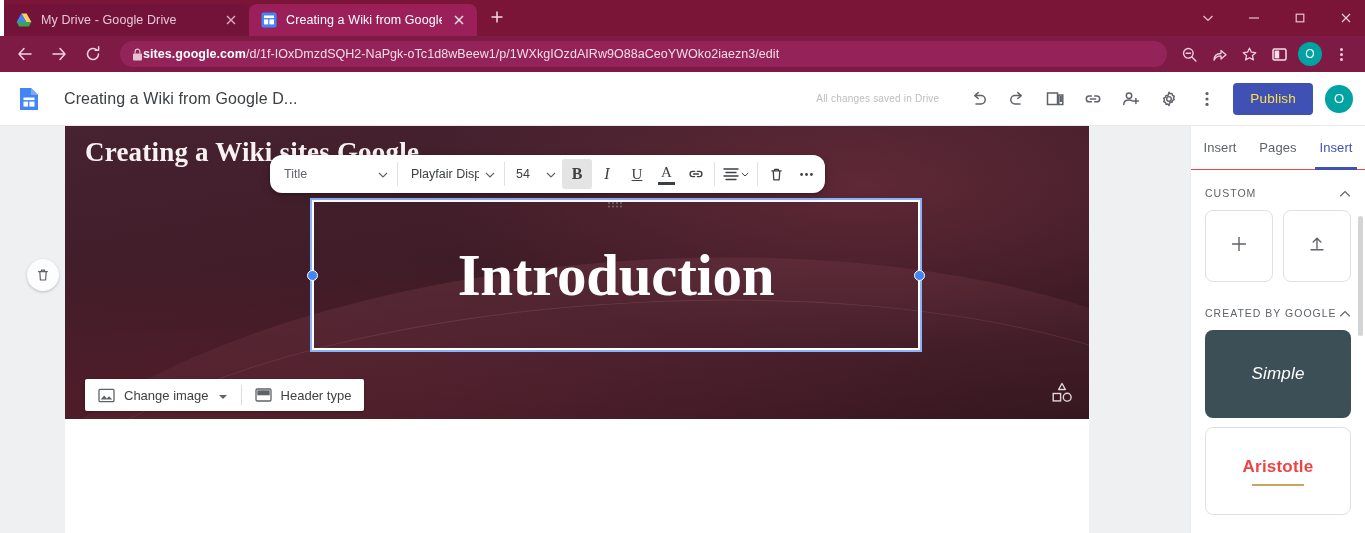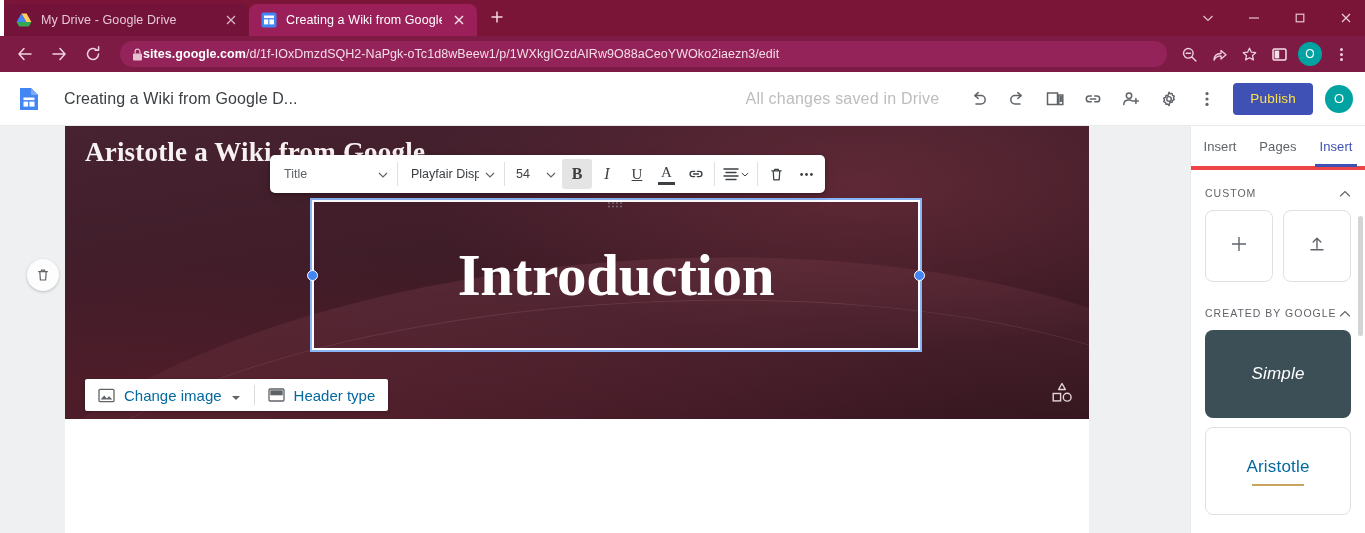--- a/index.html
+++ b/index.html
@@ -70,21 +70,21 @@
     position: absolute; top: 72px; left: 0; width: 1365px; height: 54px;
     background: #ffffff; display: flex; align-items: center;
     border-bottom: 1px solid #eaeaea;
   }
   .sh-logo { margin-left: 16px; width: 26px; height: 26px; display:block; }
   .sh-title {
     margin-left: 22px; font-size: 16px; color: #3c4043;
     letter-spacing: .1px; white-space: nowrap;
   }
   .sh-right { margin-left: auto; display: flex; align-items: center; padding-right: 12px; gap: 2px; }
-  .sh-saved { font-size: 16px; color: #bdbdbd; margin-right: 20px; letter-spacing: .2px; }
+  .sh-saved { font-size: 10px; color: #bdbdbd; margin-right: 20px; letter-spacing: .2px; }
   .shbtn { width: 36px; height: 36px; display:flex; align-items:center; justify-content:center; border-radius:50%; }
   .publish-btn {
     background: #3f51b5; color: #fde047; font-size: 13.5px; font-weight: 500;
     height: 32px; padding: 0 17px; border-radius: 4px; border: none;
     display: flex; align-items: center; margin: 0 10px 0 6px; letter-spacing: .2px;
   }
   .acct-avatar {
     width: 28px; height: 28px; border-radius: 50%; background: #00A3A1;
     color: #fff; font-size: 13px; display:flex; align-items:center; justify-content:center;
   }
@@ -143,21 +143,21 @@
   .handle.left { left: -7px; }
   .handle.right { right: -7px; }
   .drag-dots {
     position: absolute; top: -8px; left: 50%; margin-left: -10px;
     width: 20px; height: 7px; opacity: .55;
   }
 
   
   .text-toolbar {
     position: absolute; left: 205px; top: 29px; height: 38px;
-    background: #ffffff; border-radius: 5px;
+    background: #ffffff; border-radius: 12px;
     box-shadow: 0 1px 3px rgba(0,0,0,.28), 0 4px 10px rgba(0,0,0,.14);
     display: flex; align-items: center; padding: 0 4px; z-index: 40;
   }
   .tt-select {
     display: flex; align-items: center; height: 30px;
     font-size: 12.5px; color: #5f6368; padding: 0 6px 0 10px; gap: 6px;
   }
   .tt-select.style { width: 120px; justify-content: space-between; }
   .tt-select.font  { width: 100px; justify-content: space-between; }
   .tt-select.size  { width: 54px;  justify-content: space-between; padding-left: 8px; }
@@ -178,38 +178,38 @@
 
   
   .banner-toolbar {
     position: absolute; left: 20px; bottom: 8px; height: 32px;
     background: #ffffff; border-radius: 2px;
     box-shadow: 0 1px 3px rgba(0,0,0,.28);
     display: flex; align-items: center; z-index: 30;
   }
   .bt-item {
     display: flex; align-items: center; gap: 9px; height: 32px;
-    padding: 0 13px; font-size: 15px; color: #0369a1;
+    padding: 0 13px; font-size: 13px; color: #404040;
   }
   .bt-sep { width: 1px; height: 20px; background: #dadce0; }
 
   .delete-fab {
     position: absolute; left: 27px; top: 133px; width: 32px; height: 32px;
     border-radius: 50%; background: #fdfdfd;
     box-shadow: 0 1px 3px rgba(0,0,0,.22);
     display: flex; align-items: center; justify-content: center;
   }
 
   
   .rpanel {
     position: absolute; top: 126px; right: 0; width: 175px; bottom: 0;
     background: #ffffff; border-left: 1px solid #e8eaed;
     display: flex; flex-direction: column;
   }
-  .rtabs { display: flex; height: 44px; border-bottom: 4px solid #ef4444; }
+  .rtabs { display: flex; height: 44px; border-bottom: 1px solid #ef4444; }
   .rtab {
     flex: 1 1 0; display: flex; align-items: center; justify-content: center;
     font-size: 13px; color: #5f6368; position: relative; letter-spacing: .1px;
   }
   .rtab.active { color: #3f51b5; font-weight: 500; }
   .rtab.active::after {
     content: ""; position: absolute; bottom: -1px; left: 8px; right: 8px;
     height: 3px; background: #3f51b5;
   }
   .rbody { flex: 1 1 auto; overflow: hidden; position: relative; padding: 0 14px; }
@@ -444,21 +444,21 @@
       <svg width="16" height="16" viewBox="0 0 16 16">
         <path d="M3.6 4.6h8.8M6.4 4.6V3.2h3.2v1.4M4.8 4.6l.6 8.4h5.2l.6-8.4" stroke="#5f6368" stroke-width="1.2" fill="none" stroke-linecap="round" stroke-linejoin="round"></path>
       </svg>
     </div>
 
     <div class="page">
       <div class="banner">
         <div class="banner-swoosh"></div>
         <div class="banner-swoosh2"></div>
 
-        <div class="banner-title">Aristotle a Wiki from Google</div>
+        <div class="banner-title">Creating a Wiki sites Google</div>
 
         <div class="textbox-sel">
           <span class="drag-dots">
             <svg width="20" height="7" viewBox="0 0 20 7" fill="#9aa0a6">
               <circle cx="3" cy="2" r="1"></circle>
                 <circle cx="7" cy="2" r="1"></circle>
                 <circle cx="11" cy="2" r="1"></circle>
                 <circle cx="15" cy="2" r="1"></circle>
               <circle cx="3" cy="5.5" r="1"></circle>
                 <circle cx="7" cy="5.5" r="1"></circle>
@@ -618,21 +618,21 @@
               <path d="M1.2 6.2L6 1.6l4.8 4.6" stroke="#5f6368" stroke-width="1.2" fill="none"></path>
             </svg>
         </span>
       </div>
 
       <div class="theme-card simple" style="background:#3C4E56">
         <span class="tname" style="color:#ffffff">Simple</span>
       </div>
 
       <div class="theme-card">
-        <span class="tname" style="color:#0369a1;font-weight:400">Aristotle</span>
+        <span class="tname" style="color:#ef4444;font-weight:700">Aristotle</span>
         <span class="theme-underline" style="background:#C8A660"></span>
       </div>
 
       <div class="rscrollbar">
         <div class="rscroll-thumb"></div>
       </div>
     </div>
   </div>
 
 </div>

